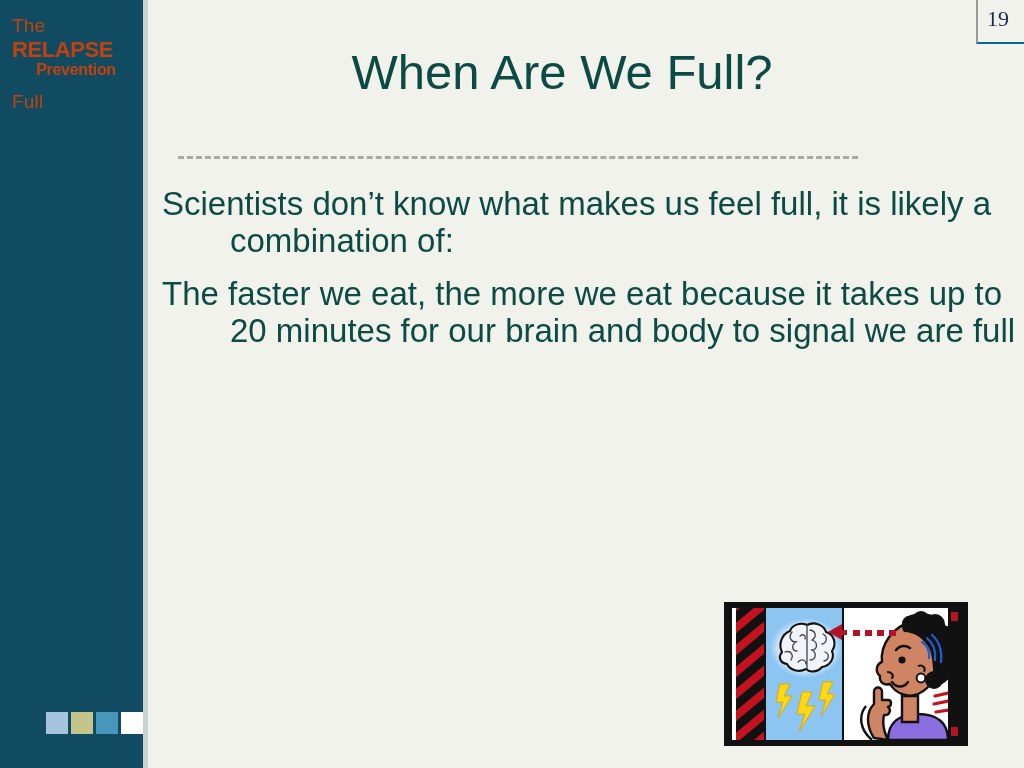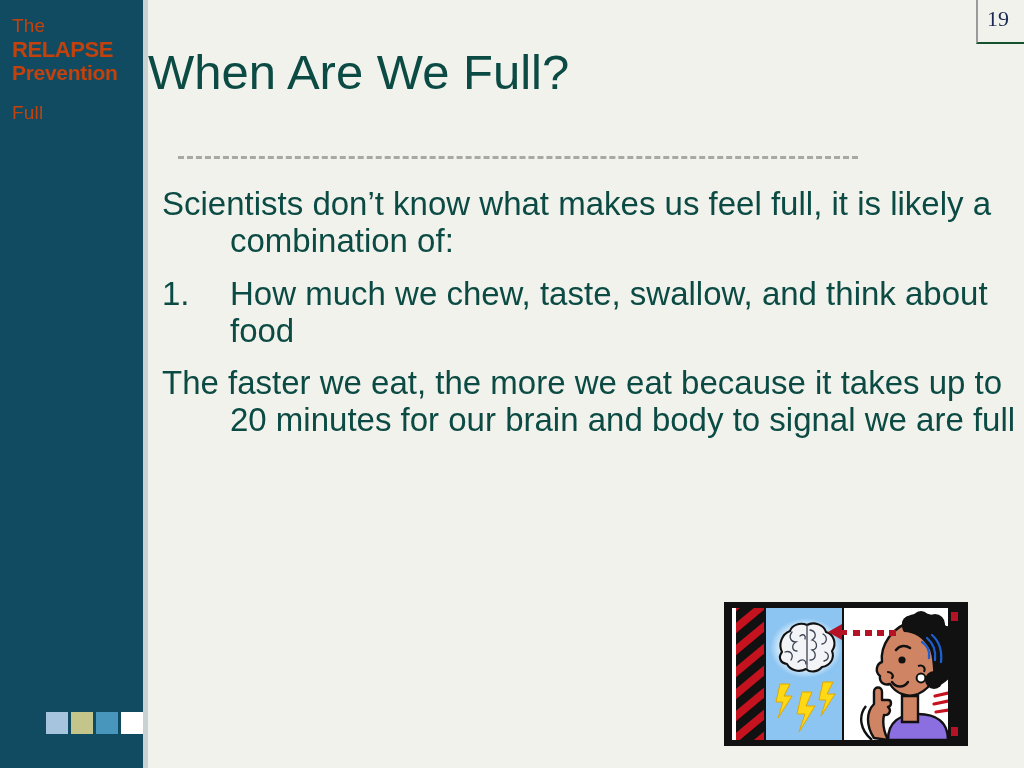--- a/index.html
+++ b/index.html
@@ -45,25 +45,26 @@
     margin-bottom: 4px;
   }
   #logo .lg-relapse {
     font-size: 22px;
     font-weight: bold;
     letter-spacing: -0.4px;
     display: block;
     margin-bottom: 1px;
   }
   #logo .lg-prevention {
-    font-size: 21px;
+    font-size: 16px;
     font-weight: bold;
     letter-spacing: -0.3px;
     display: block;
-    margin-bottom: 20px;
+    margin-bottom: 14px;
+    text-align: center;
   }
   #logo .lg-plan {
     font-size: 19px;
     font-weight: 400;
     letter-spacing: 0.2px;
     display: block;
   }
   #swatches {
     position: absolute;
     left: 46px; top: 712px;
@@ -74,39 +75,39 @@
     width: 22px; height: 22px;
   }
 
   
   #page-corner {
     position: absolute;
     right: 0; top: 0;
     width: 48px; height: 44px;
     background: #f2f2ec;
     border-left: 2px solid #9b9b9b;
-    border-bottom: 2px solid #14532d;
+    border-bottom: 2px solid #0369a1;
     box-sizing: border-box;
   }
   #page-number {
     position: absolute;
     left: 0; top: 6px;
     width: 40px;
     text-align: center;
     font-size: 22px;
     color: #1b2a52;
     font-family: "Liberation Serif", serif;
   }
 
   
   #title {
     position: absolute;
     left: 148px; top: 44px;
     width: 828px;
-    text-align: left;
+    text-align: center;
     font-size: 49px;
     color: #0b4b44;
     letter-spacing: 0px;
     white-space: nowrap;
   }
 
   
   #divider {
     position: absolute;
     left: 178px; top: 156px;
@@ -179,23 +180,20 @@
   <div id="title">When Are We Full?</div>
 
   <div id="divider"></div>
 
   <div id="body-copy">
 
     <p class="para plain">
       <span>Scientists don’t know what makes us feel full, it is likely a combination of:</span>
     </p>
 
-    <p class="para numbered">
-      <span class="num">1.</span><span>How much we chew, taste, swallow, and think about food</span>
-    </p>
 
 
     <p class="para plain">
       <span>The faster we eat, the more we eat because it takes up to 20 minutes for our brain and body to signal we are full</span>
     </p>
 
   </div>
 
   <div id="illustration">
     <svg width="248" height="148" viewBox="0 0 248 148" xmlns="http://www.w3.org/2000/svg">

